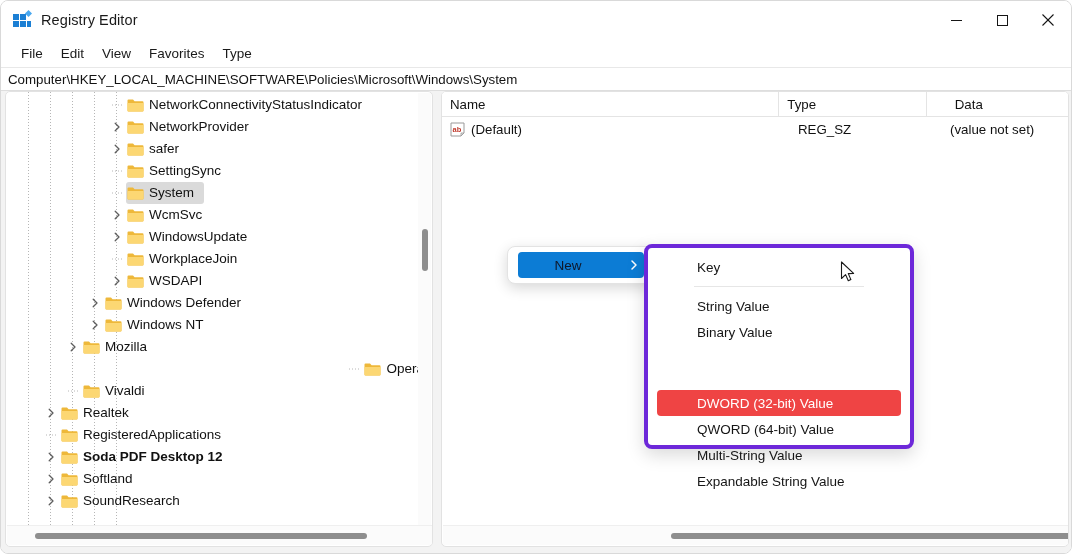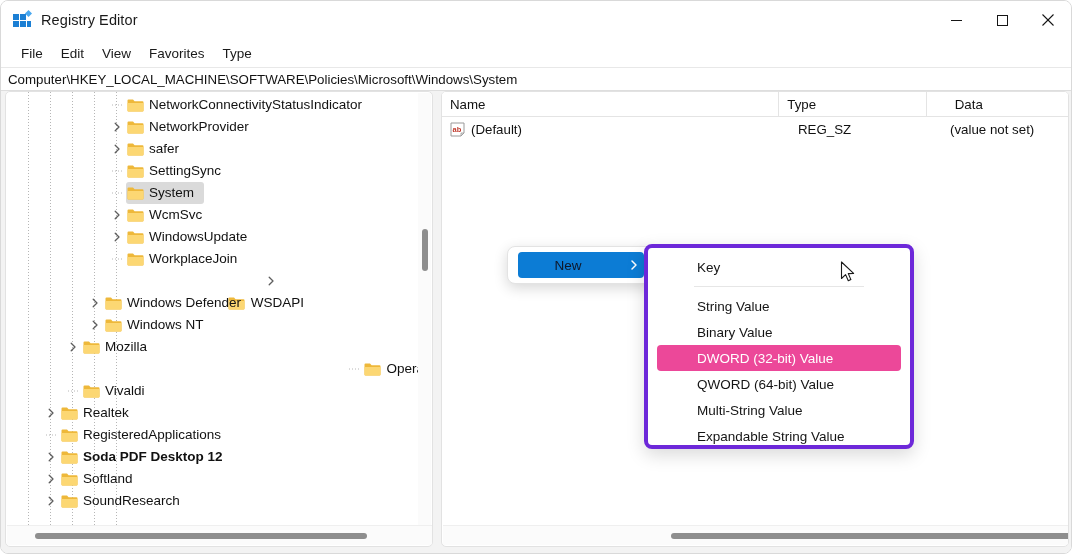--- a/index.html
+++ b/index.html
@@ -263,22 +263,23 @@
   }
   .sm-item {
     height: 26px;
     display: flex; align-items: center;
     font-size: 13.5px; color: #151515;
     padding-left: 40px;
     border-radius: 4px;
     margin: 0 5px;
   }
   .sm-item.hl {
-    background: #ec4899;
+    background: #ef4444;
     color: #ffffff;
+    margin-top: 45px;
   }
   .sm-sep {
     height: 1px;
     background: #e6e6e6;
     margin: 6px 42px 6px 42px;
   }
 
   
   #cursor {
     position: absolute;
@@ -468,21 +469,21 @@
               <span class="thl">
                 <span class="tfolder">
                   <svg width="17" height="14" viewBox="0 0 17 14">
                     <path d="M0.5 2.5 a1 1 0 0 1 1-1 H6 l1.6 1.8 H15.5 a1 1 0 0 1 1 1 V12.5 a1 1 0 0 1 -1 1 H1.5 a1 1 0 0 1 -1 -1 Z" fill="#eeb83a"></path>
                     <path d="M0.5 5.0 H16.5 V12.5 a1 1 0 0 1 -1 1 H1.5 a1 1 0 0 1 -1 -1 Z" fill="#fcd773"></path>
                   </svg>
                 </span>
                 <span class="tlabel">WorkplaceJoin</span>
               </span>
             </div>
-            <div class="tnode" style="padding-left: 102px; flex-direction: column;">
+            <div class="tnode" style="padding-left: 102px;">
               <span class="tchev">
                 <svg width="8" height="12" viewBox="0 0 8 12">
                   <polyline points="2.2,2.2 6,6 2.2,9.8" fill="none" stroke="#5e5e5e" stroke-width="1.3" stroke-linecap="round" stroke-linejoin="round"></polyline>
                 </svg>
               </span>
               <span class="thl">
                 <span class="tfolder">
                   <svg width="17" height="14" viewBox="0 0 17 14">
                     <path d="M0.5 2.5 a1 1 0 0 1 1-1 H6 l1.6 1.8 H15.5 a1 1 0 0 1 1 1 V12.5 a1 1 0 0 1 -1 1 H1.5 a1 1 0 0 1 -1 -1 Z" fill="#eeb83a"></path>
                     <path d="M0.5 5.0 H16.5 V12.5 a1 1 0 0 1 -1 1 H1.5 a1 1 0 0 1 -1 -1 Z" fill="#fcd773"></path>

